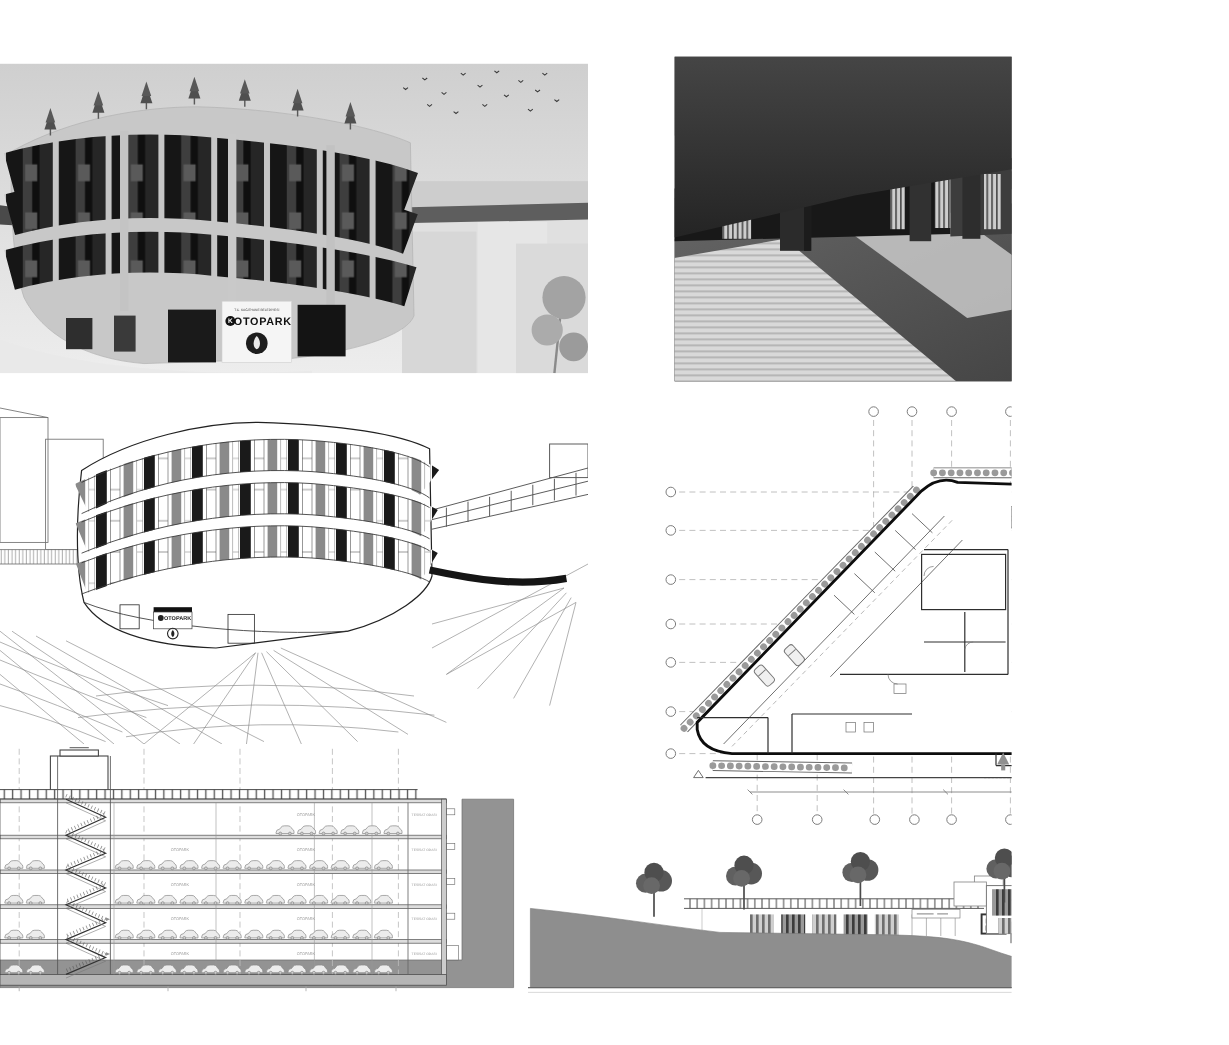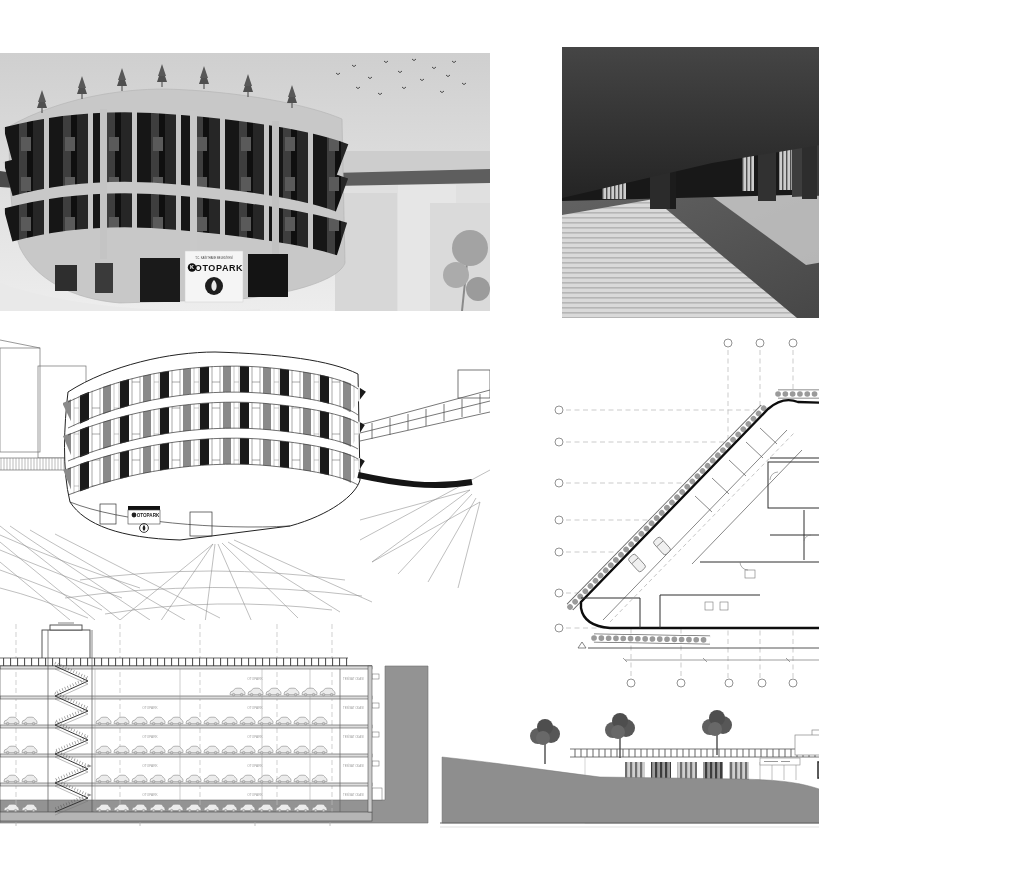--- a/index.html
+++ b/index.html
@@ -1,17 +1,17 @@
 <!DOCTYPE html>
 <html><head>
 <meta charset="utf-8">
 <style>
   html,body{margin:0;padding:0;background:#ffffff;}
   #board{position:relative;width:819px;height:871px;background:#ffffff;overflow:hidden;
-         font-family:"Liberation Sans",sans-serif;}
+         font-family:"Liberation Sans",sans-serif;padding-left:24px;}
   .panel{position:absolute;}
   svg{display:block;}
   text{font-family:"Liberation Sans",sans-serif;}
 </style>
 </head>
 <body>
 
 <div id="board">
 
   <svg class="panel" style="left:0;top:53px" width="490" height="258" viewBox="0 0 490 258">

